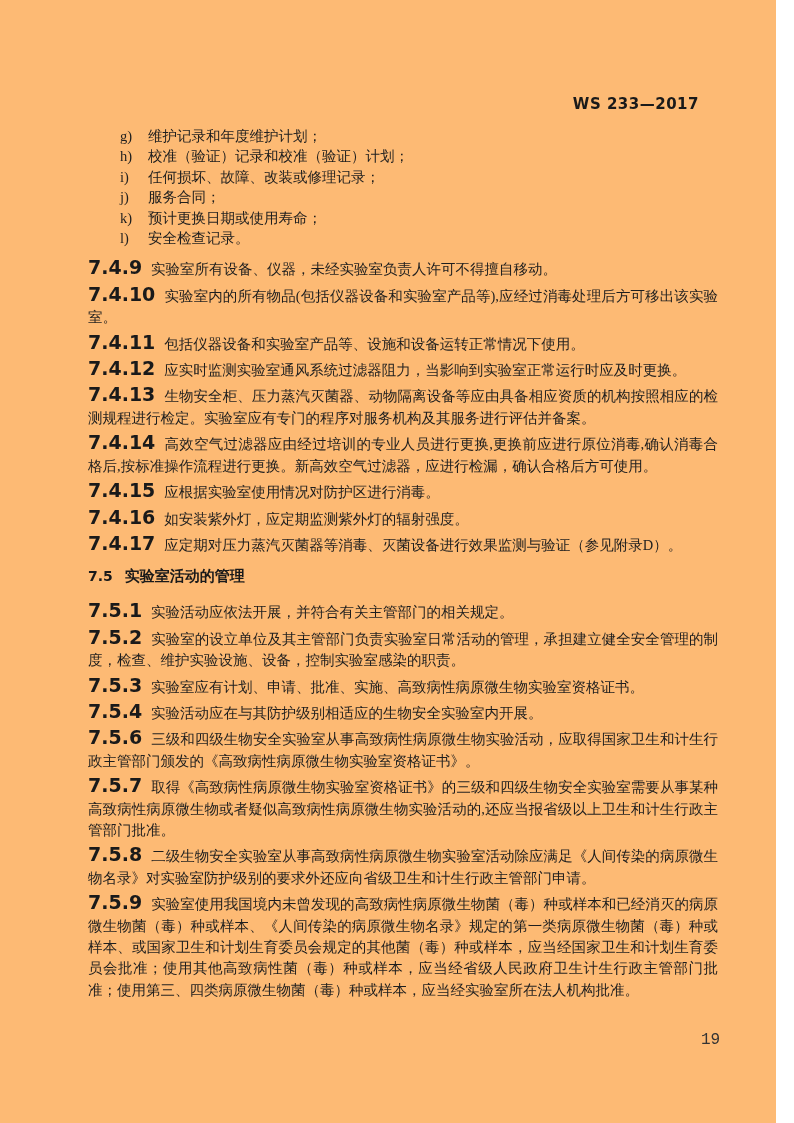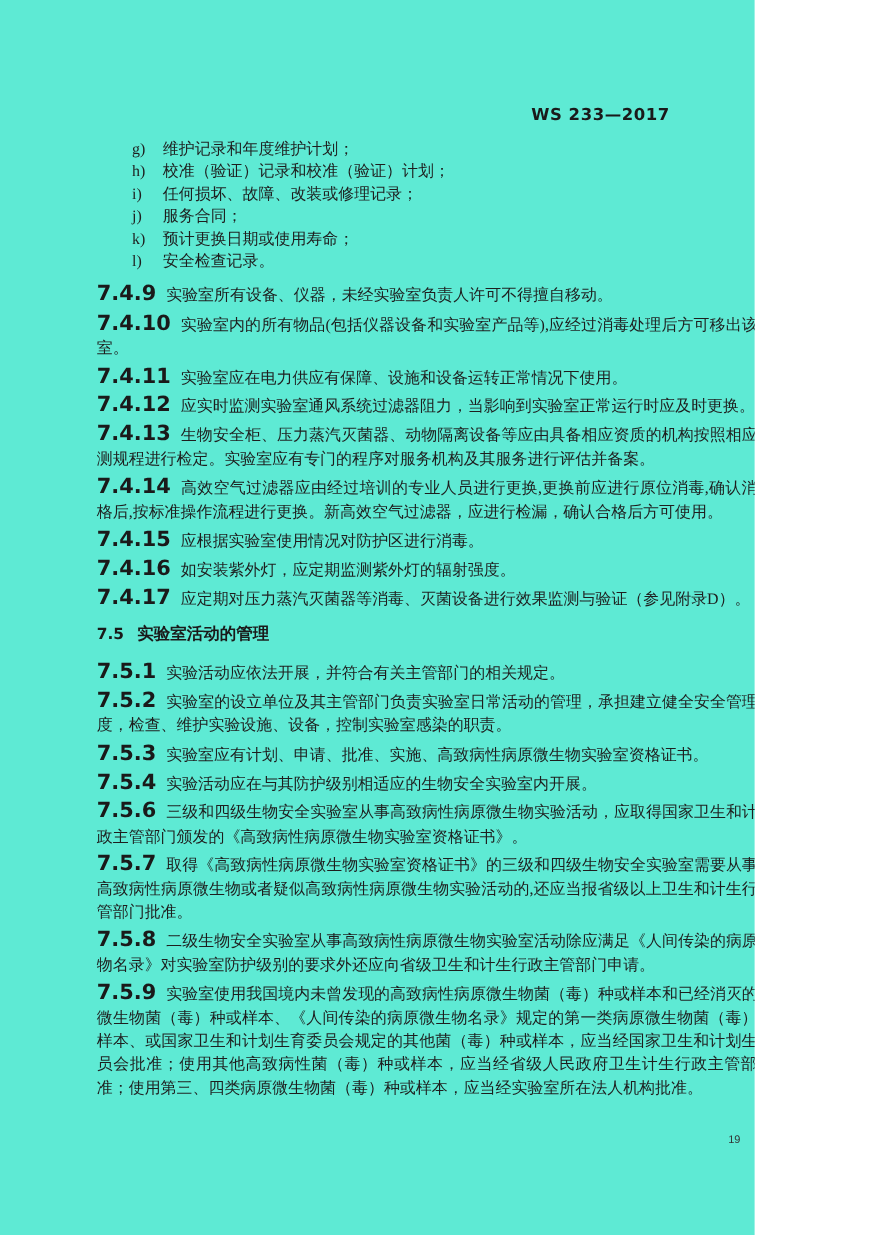--- a/index.html
+++ b/index.html
@@ -2,23 +2,23 @@
 <html><head>
 <meta charset="utf-8">
 <style>
   html, body {
     margin: 0;
     padding: 0;
     background: #ffffff;
   }
   .page {
     position: relative;
-    width: 686px;
+    width: 776px;
     height: 1123px;
-    background: #5eead4;
+    background: #fdba74;
     overflow: hidden;
     font-family: "Liberation Serif", "DejaVu Serif", serif;
     color: #1e1e1e;
   }
   .std-header {
     position: absolute;
     top: 95px;
     right: 77px;
     font-family: "DejaVu Sans", "Liberation Sans", sans-serif;
     font-weight: bold;
@@ -69,23 +69,23 @@
     font-family: "DejaVu Sans", "Liberation Sans", sans-serif;
     color: #1a1a1a;
   }
   h2.sec-heading .num {
     font-size: 14px;
     margin-right: 12px;
   }
   .page-number {
     position: absolute;
     top: 1031px;
-    left: 662px;
-    font-size: 10px;
-    font-family: Liberation Sans, sans-serif;
+    left: 701px;
+    font-size: 16px;
+    font-family: Liberation Mono, monospace;
     color: #333;
   }
 </style>
 </head>
 <body>
 
 <div class="page">
 
   <div class="std-header">WS 233—2017</div>
 
@@ -113,21 +113,21 @@
         <span class="rec-text">预计更换日期或使用寿命；</span>
       </div>
       <div class="rec-item">
         <span class="rec-label">l)</span>
         <span class="rec-text">安全检查记录。</span>
       </div>
     </div>
 
     <p class="para"><span class="num">7.4.9</span><span>实验室所有设备、仪器，未经实验室负责人许可不得擅自移动。</span></p>
     <p class="para"><span class="num">7.4.10</span><span>实验室内的所有物品(包括仪器设备和实验室产品等),应经过消毒处理后方可移出该实验室。</span></p>
-    <p class="para"><span class="num">7.4.11</span><span>实验室应在电力供应有保障、设施和设备运转正常情况下使用。</span></p>
+    <p class="para"><span class="num">7.4.11</span><span>包括仪器设备和实验室产品等、设施和设备运转正常情况下使用。</span></p>
     <p class="para"><span class="num">7.4.12</span><span>应实时监测实验室通风系统过滤器阻力，当影响到实验室正常运行时应及时更换。</span></p>
     <p class="para"><span class="num">7.4.13</span><span>生物安全柜、压力蒸汽灭菌器、动物隔离设备等应由具备相应资质的机构按照相应的检测规程进行检定。实验室应有专门的程序对服务机构及其服务进行评估并备案。</span></p>
     <p class="para"><span class="num">7.4.14</span><span>高效空气过滤器应由经过培训的专业人员进行更换,更换前应进行原位消毒,确认消毒合格后,按标准操作流程进行更换。新高效空气过滤器，应进行检漏，确认合格后方可使用。</span></p>
     <p class="para"><span class="num">7.4.15</span><span>应根据实验室使用情况对防护区进行消毒。</span></p>
     <p class="para"><span class="num">7.4.16</span><span>如安装紫外灯，应定期监测紫外灯的辐射强度。</span></p>
     <p class="para"><span class="num">7.4.17</span><span>应定期对压力蒸汽灭菌器等消毒、灭菌设备进行效果监测与验证（参见附录D）。</span></p>
 
     <h2 class="sec-heading"><span class="num">7.5</span><span>实验室活动的管理</span></h2>
 
     <p class="para"><span class="num">7.5.1</span><span>实验活动应依法开展，并符合有关主管部门的相关规定。</span></p>

